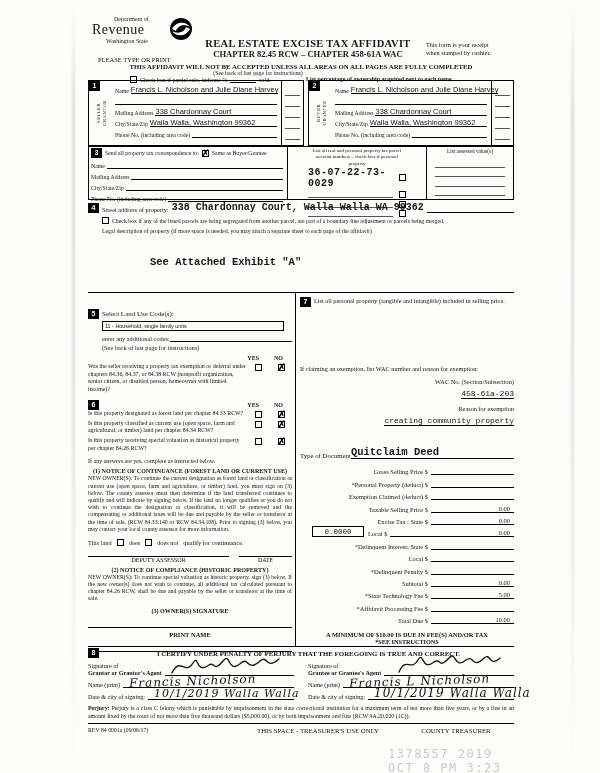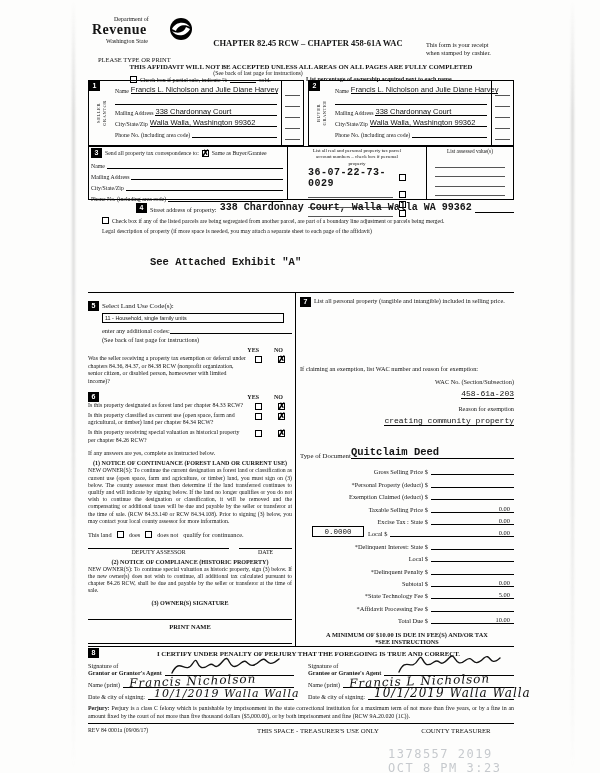--- a/index.html
+++ b/index.html
@@ -20,21 +20,21 @@
 
   .cb { display:inline-block; width:7px; height:7px; border:1px solid #000; background:#fff;
         position:relative; vertical-align:middle; flex:0 0 auto; }
   .cb.checked::after { content:"✗"; position:absolute; left:-1px; top:-3px; font-size:9px;
         font-weight:bold; color:#000; }
 
   
   .hdr { position:absolute; left:88px; top:14px; width:426px; height:66px; }
   .logo { position:absolute; left:4px; top:2px; width:120px; }
   .logo .l1 { font-size:6px; margin-left:22px; }
-  .logo .l2 { font-size:14px; font-weight:bold; letter-spacing:.5px; }
+  .logo .l2 { font-size:14px; font-weight:normal; letter-spacing:.5px; }
   .logo .l3 { font-size:6px; margin-left:14px; }
   .logo svg { position:absolute; right:18px; top:0px; }
   .cth { position:absolute; left:100px; top:24px; width:240px; text-align:center; }
   .cth .t1 { font-size:10.5px; font-weight:bold; letter-spacing:.3px; }
   .cth .t2 { font-size:8.5px; font-weight:bold; }
   .receipt { position:absolute; right:2px; top:27px; width:86px; font-size:6.3px; line-height:1.3; }
   .please { position:absolute; left:10px; top:42px; font-size:6.5px; }
   .notice { position:absolute; left:0; top:49px; width:100%; text-align:center; font-size:6.8px; font-weight:bold; }
   .seeback { position:absolute; left:60px; top:56px; width:220px; text-align:center; font-size:5.8px; }
   .partial { position:absolute; left:42px; top:62px; font-size:6px; display:flex; align-items:center; gap:3px; }
@@ -64,37 +64,37 @@
   .s3 .parcel { font-size:10px; font-weight:bold; letter-spacing:.5px; display:flex; align-items:center; }
   .s3 .parcel .cb { margin-left:auto; }
   .s3 .cbrow { display:flex; align-items:flex-end; height:9.5px; }
   .s3 .cbrow .fill { flex:1; border-bottom:1px solid #555; margin-right:6px; height:8px; }
   .s3 .c3 { flex:1; padding:1px 6px; }
   .s3 .c3 .hd { font-size:5.3px; text-align:center; }
   .s3 .c3 .sl { border-bottom:1px solid #555; height:9.5px; margin:0 2px; }
 
   
   .s4 { position:absolute; left:88px; top:202px; width:426px; }
-  .s4row { display:flex; align-items:flex-end; gap:3px; font-size:6.3px;margin-left:48px; }
+  .s4row { display:flex; align-items:flex-end; gap:3px; font-size:6.3px; }
   .s4 .street-val { font-size:10px; font-weight:bold; }
   .s4 .ufill { flex:1; border-bottom:1px solid #000; height:10px; }
   .locrow { display:flex; align-items:flex-end; gap:8px; font-size:6.3px; margin:3px 0 0 14px; }
   .locrow .sel { font-size:6.8px; }
   .locrow .locv { font-size:10px; font-weight:bold; }
   .segrow { display:flex; align-items:center; gap:3px; font-size:5.8px; margin:4px 0 0 14px; }
   .legal { font-size:5.8px; margin:4px 0 0 14px; }
   .exhibit { font-size:10.5px; font-weight:bold; margin:22px 0 0 62px; }
 
   
   .cols { position:absolute; left:88px; top:292px; width:426px; height:354px; border-top:1px solid #000; }
   .vd { position:absolute; left:207px; top:0; bottom:0; width:0; border-left:1px solid #000; }
   .lc { position:absolute; left:0; top:0; width:204px; }
   .rc { position:absolute; left:212px; top:0; width:214px; }
 
-  .lc .hdrow { display:flex; align-items:center; gap:3px; margin-top:8px; font-size:7px; }
+  .lc .hdrow { display:flex; align-items:center; gap:3px; margin-top:16px; font-size:7px; }
   .lucbox { border:1px solid #000; margin:2px 0 0 14px; width:182px; font-size:5.4px; padding:1px 2px; }
   .addl { display:flex; align-items:flex-end; font-size:6.3px; margin:3px 0 0 14px; }
   .addl .fill { flex:1; border-bottom:1px solid #000; height:8px; }
   .lc .sb { font-size:6.3px; margin:2px 0 0 14px; }
   .yesno { display:flex; justify-content:flex-end; gap:15px; font-size:6px; font-weight:bold; padding-right:9px; margin-top:4px; }
   .qrow { display:flex; margin-top:2px; }
   .qtext { flex:1; font-size:5.9px; line-height:1.3; padding-right:2px; }
   .qcbs { width:42px; display:flex; justify-content:space-between; padding:1px 7px 0 5px; align-items:flex-start; }
   .ifyes { font-size:6px; margin-top:6px; }
   .nt { font-size:6.1px; font-weight:bold; text-align:center; margin-top:4px; }
@@ -153,20 +153,21 @@
       <div class="l1">Department of</div>
       <div class="l2">Revenue</div>
       <div class="l3">Washington State</div>
       <svg width="26" height="26" viewBox="0 0 26 26">
         <circle cx="13" cy="13" r="11" fill="#000"></circle>
         <path d="M4 13 C8 5 18 5 22 11 C17 8 10 9 8 15 Z" fill="#fff"></path>
         <path d="M22 13 C18 21 8 21 4 15 C9 18 16 17 18 11 Z" fill="#fff"></path>
       </svg>
     </div>
     <div class="cth">
+      <div class="t1">REAL ESTATE EXCISE TAX AFFIDAVIT</div>
       <div class="t2">CHAPTER 82.45 RCW – CHAPTER 458-61A WAC</div>
     </div>
     <div class="receipt">
       <div>This form is your receipt</div>
       <div>when stamped by cashier.</div>
     </div>
     <div class="please">PLEASE TYPE OR PRINT</div>
     <div class="notice">THIS AFFIDAVIT WILL NOT BE ACCEPTED UNLESS ALL AREAS ON ALL PAGES ARE FULLY COMPLETED</div>
     <div class="seeback">(See back of last page for instructions)</div>
     <div class="partial">

